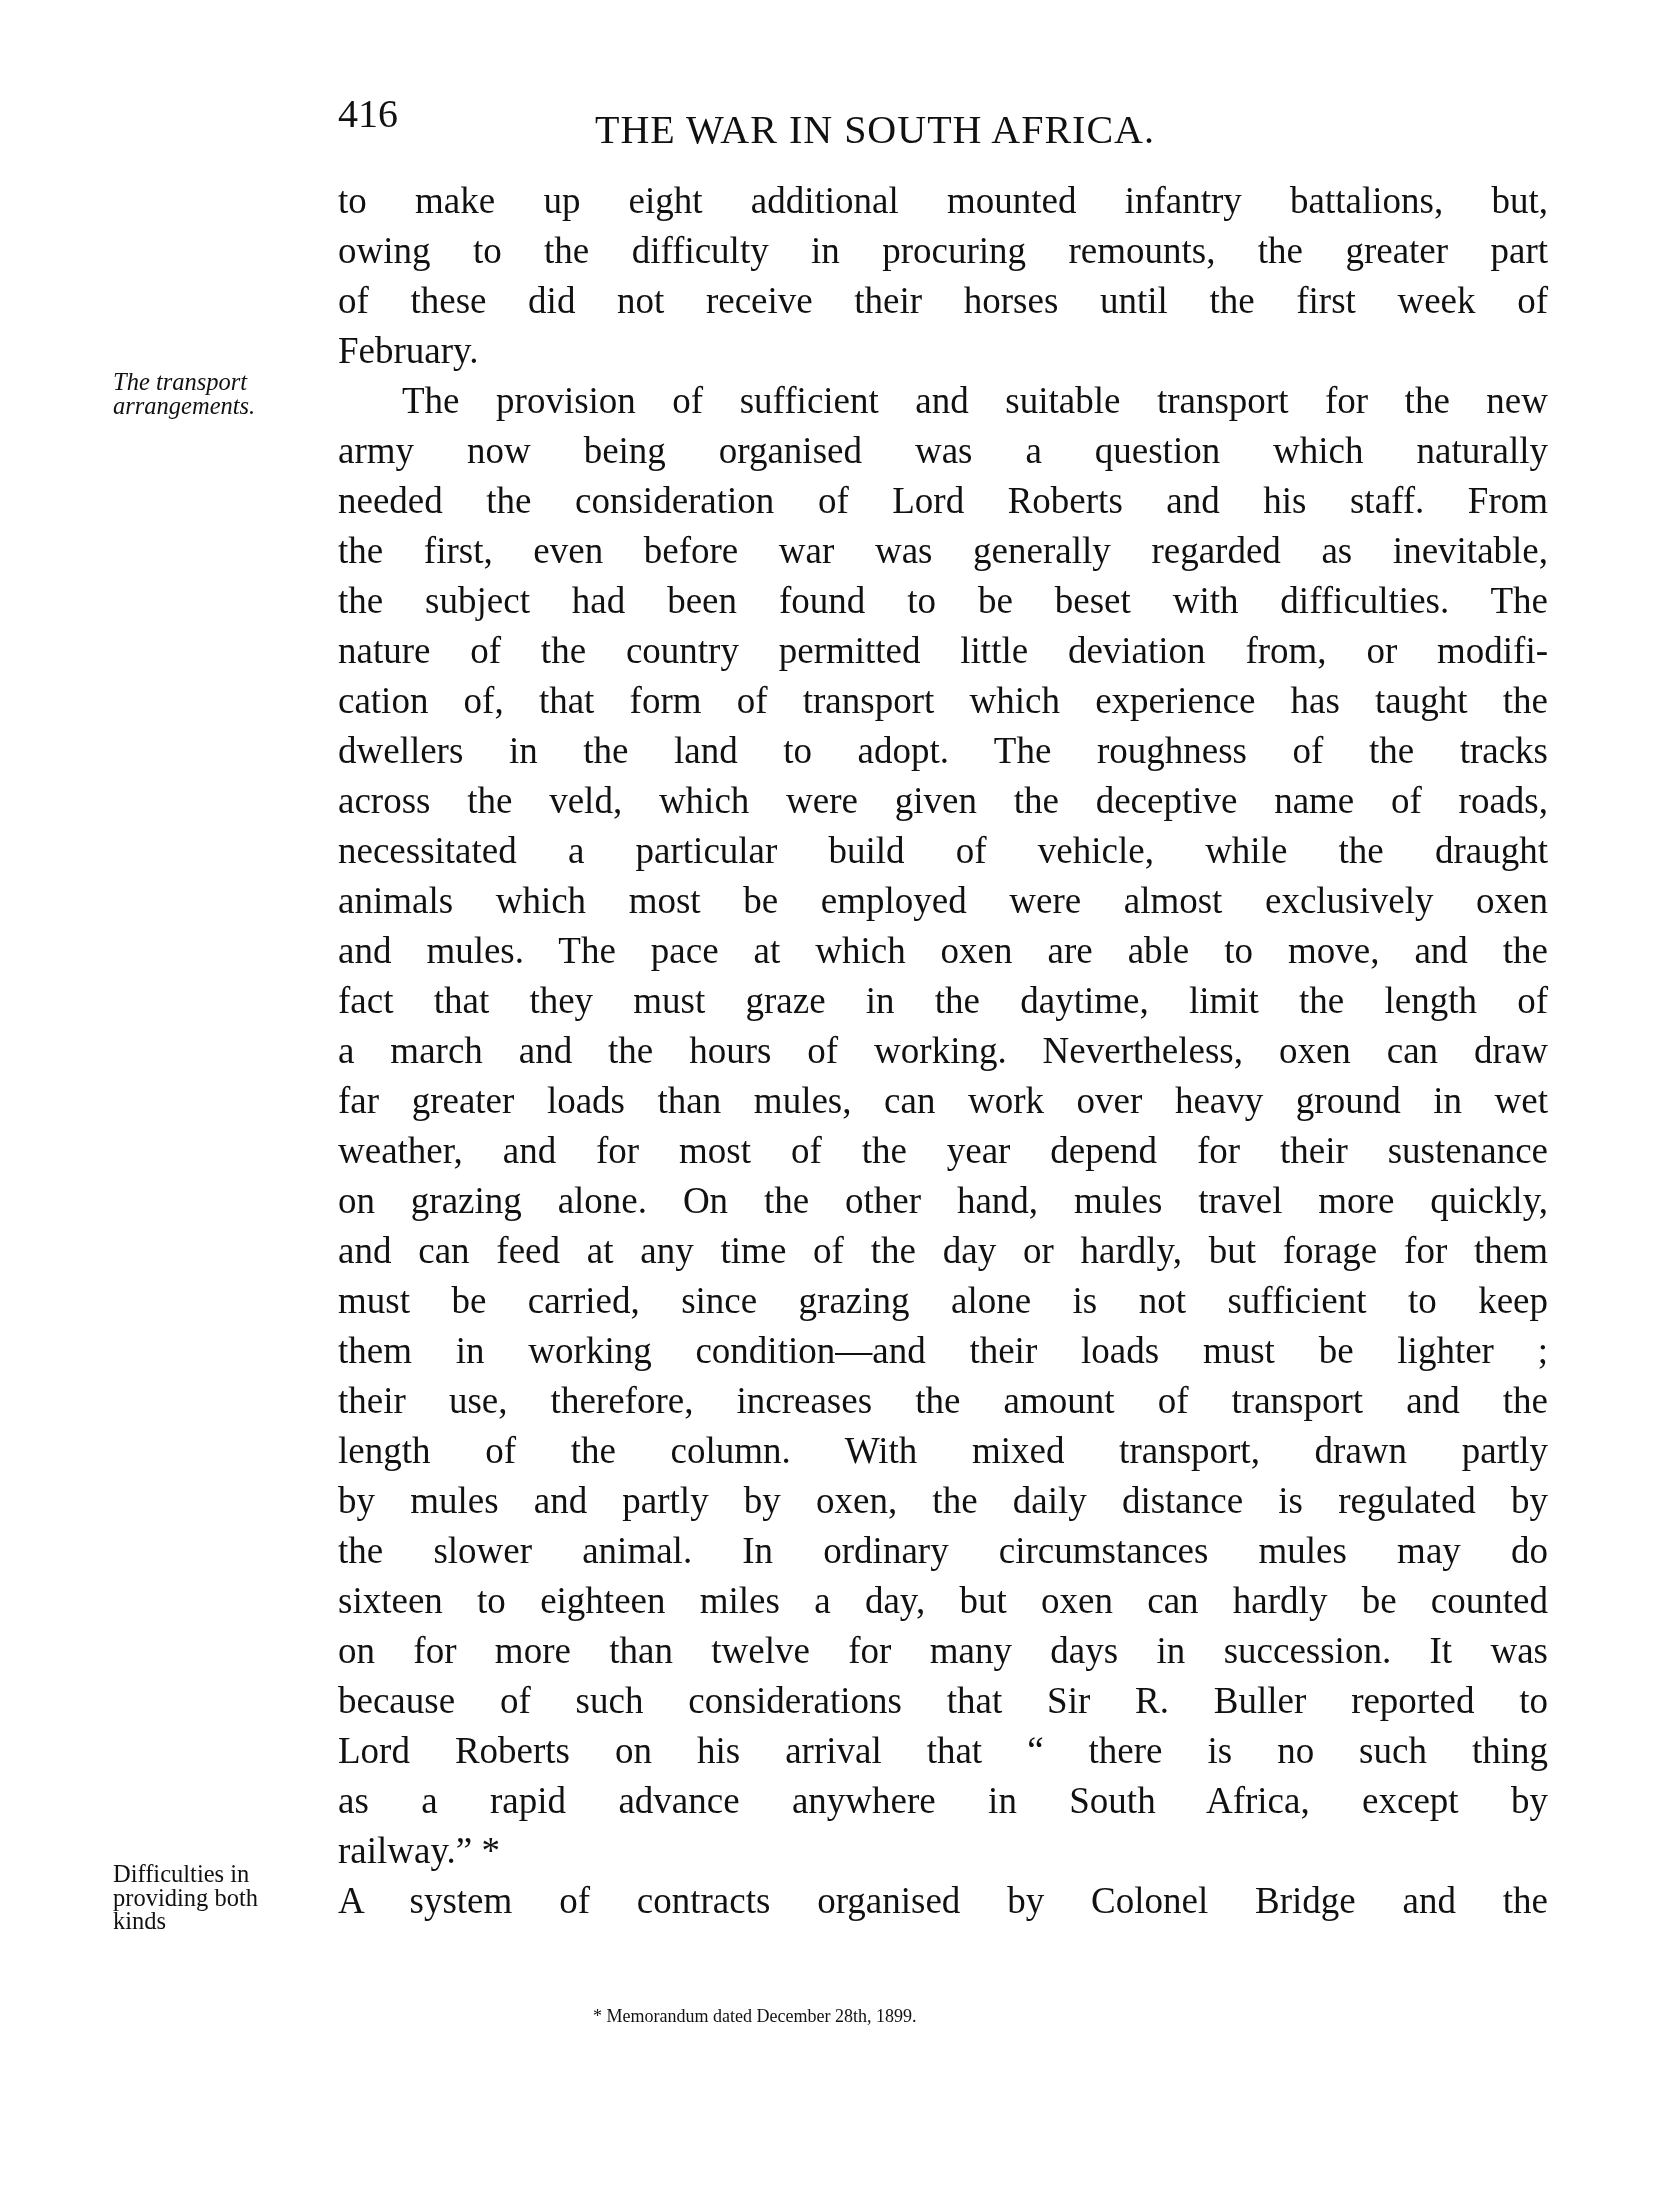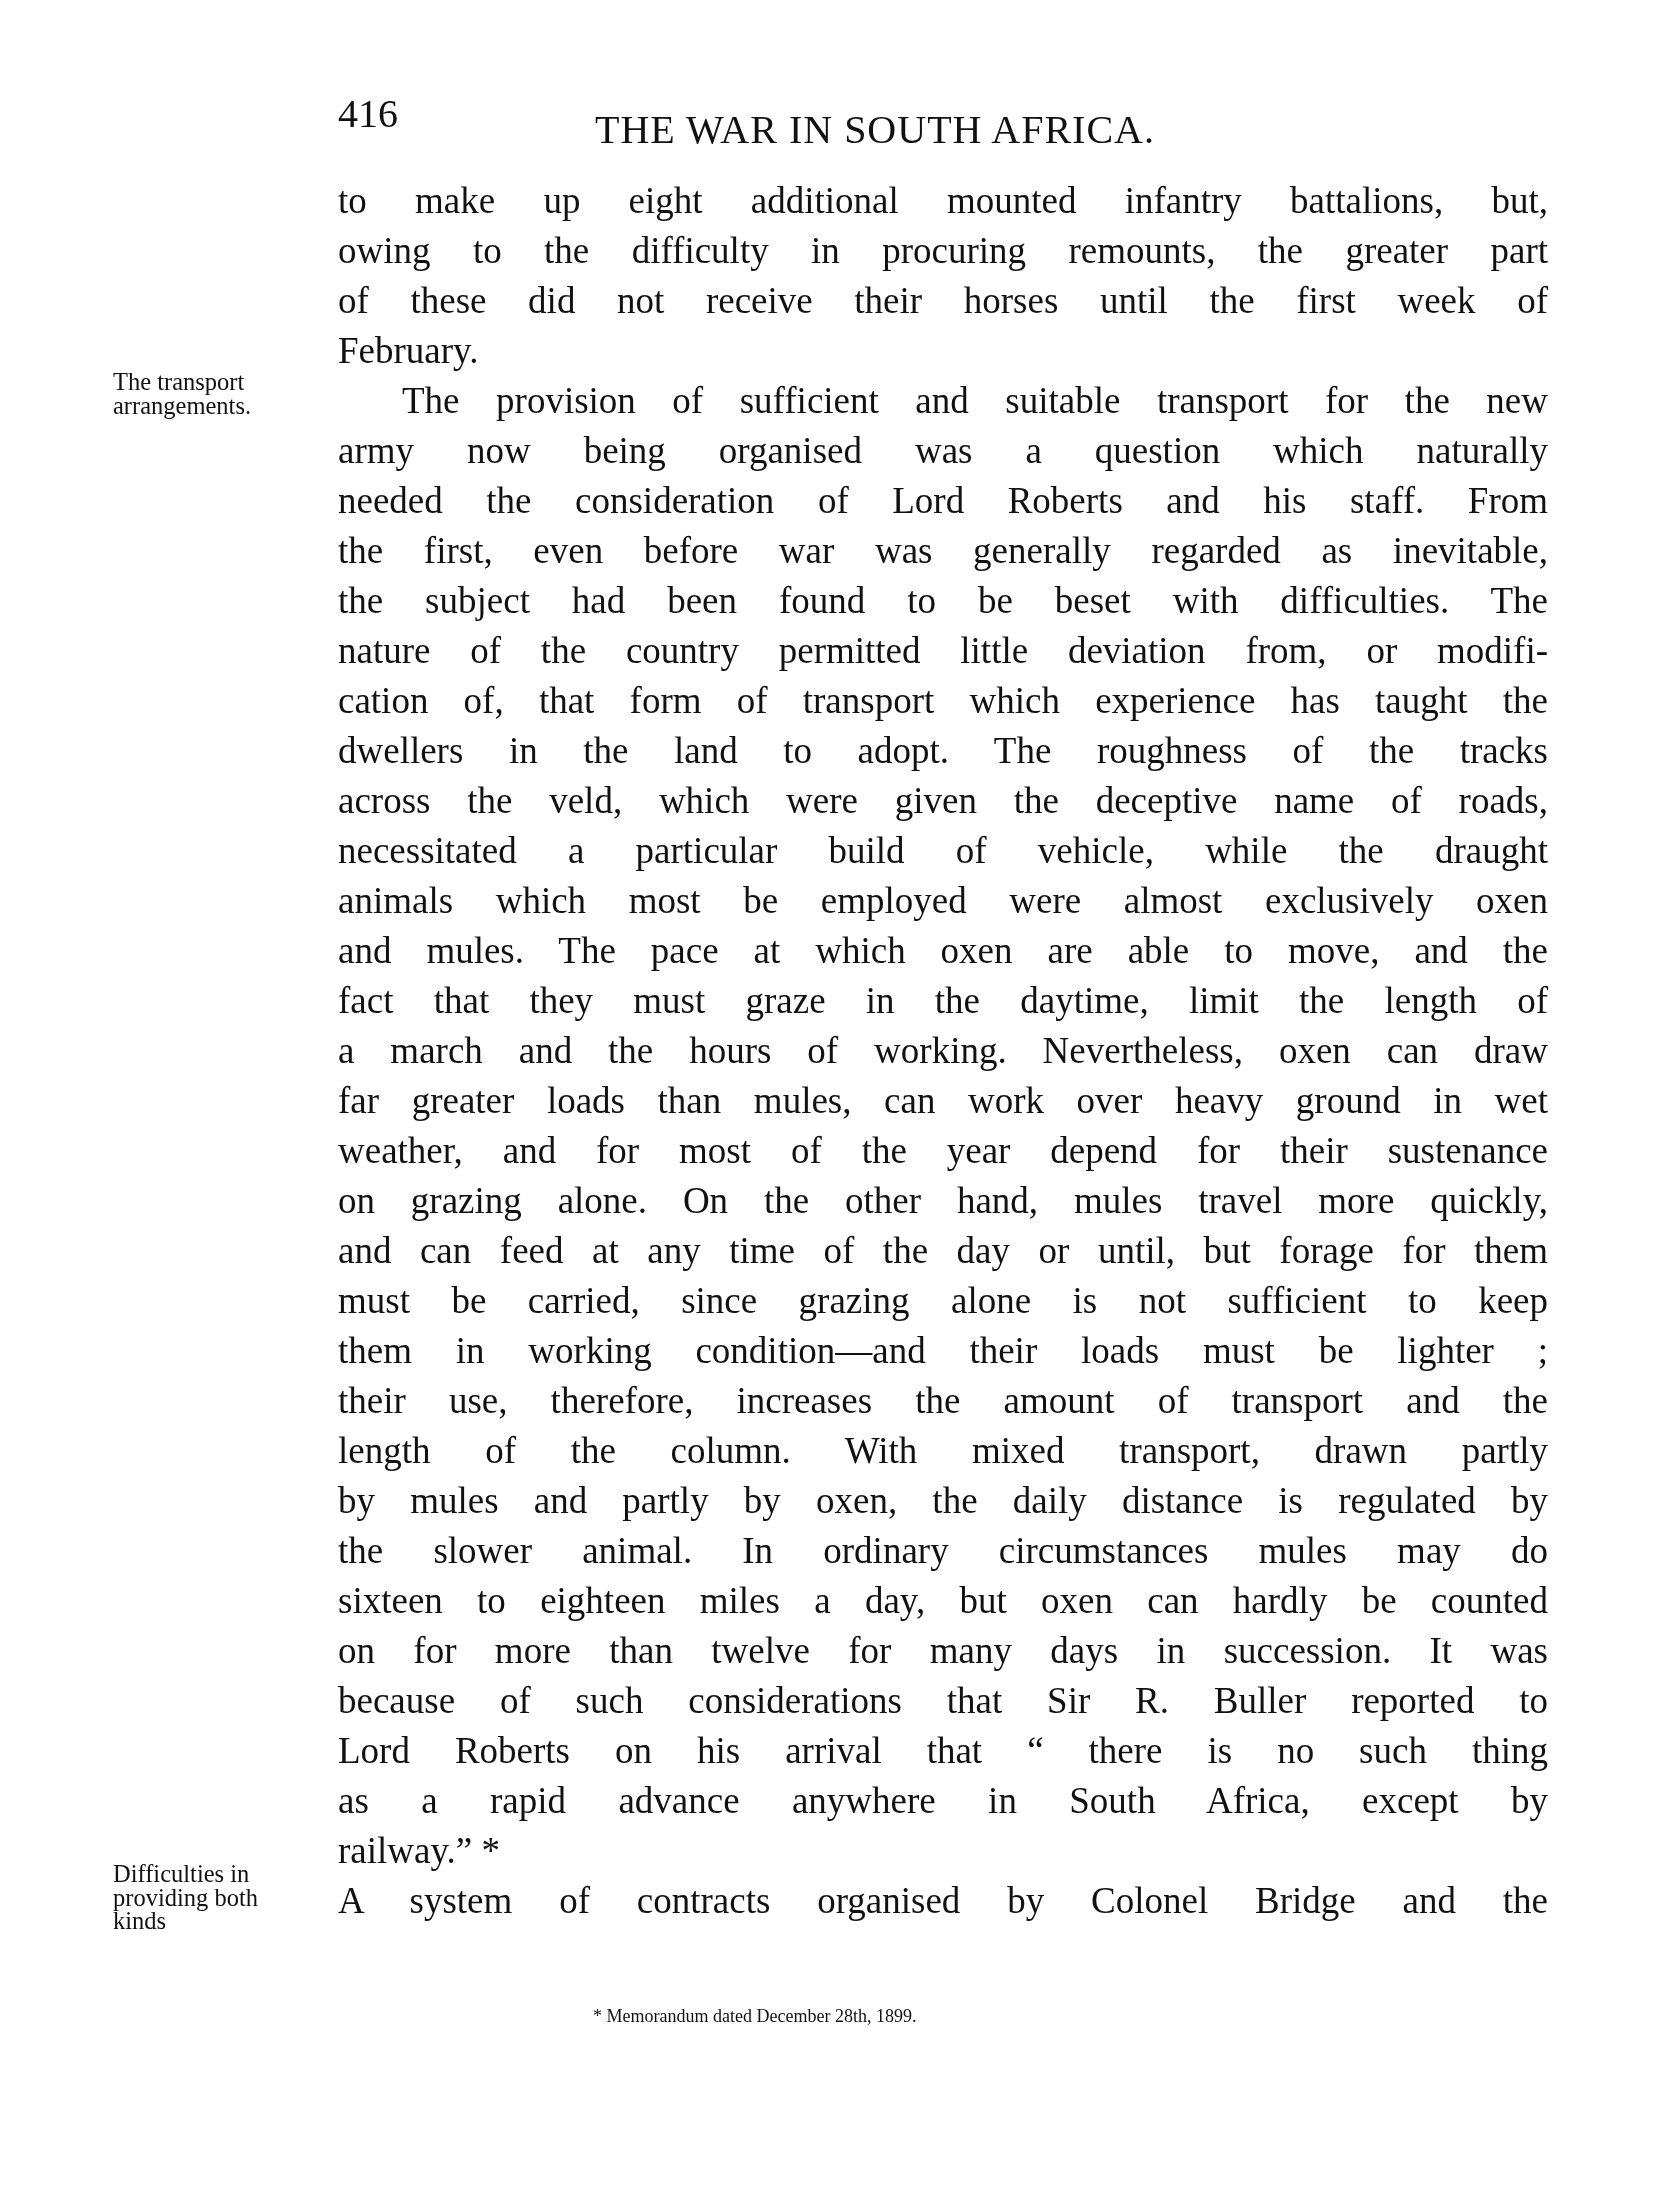--- a/index.html
+++ b/index.html
@@ -15,21 +15,21 @@
   .footnote { position: absolute; top: 2006px; left: 593px; font-size: 18px; }
 </style>
 </head>
 <body>
 
 <div class="header">
   <span class="page-num">416</span>
   <span class="running-title">THE WAR IN SOUTH AFRICA.</span>
 </div>
 
-<div class="sidenote" style="top:370px;">
+<div class="sidenote" style="top:370px;font-style:italic;">
   <div>The transport</div>
   <div>arrangements.</div>
 </div>
 
 <div class="sidenote" style="top:1862px;">
   <div>Difficulties in</div>
   <div>providing both</div>
   <div>kinds</div>
 </div>
 
@@ -48,21 +48,21 @@
   <span class="line">dwellers in the land to adopt. The roughness of the tracks</span>
   <span class="line">across the veld, which were given the deceptive name of roads,</span>
   <span class="line">necessitated a particular build of vehicle, while the draught</span>
   <span class="line">animals which most be employed were almost exclusively oxen</span>
   <span class="line">and mules. The pace at which oxen are able to move, and the</span>
   <span class="line">fact that they must graze in the daytime, limit the length of</span>
   <span class="line">a march and the hours of working. Nevertheless, oxen can draw</span>
   <span class="line">far greater loads than mules, can work over heavy ground in wet</span>
   <span class="line">weather, and for most of the year depend for their sustenance</span>
   <span class="line">on grazing alone. On the other hand, mules travel more quickly,</span>
-  <span class="line">and can feed at any time of the day or until, but forage for them</span>
+  <span class="line">and can feed at any time of the day or hardly, but forage for them</span>
   <span class="line">must be carried, since grazing alone is not sufficient to keep</span>
   <span class="line">them in working condition—and their loads must be lighter ;</span>
   <span class="line">their use, therefore, increases the amount of transport and the</span>
   <span class="line">length of the column. With mixed transport, drawn partly</span>
   <span class="line">by mules and partly by oxen, the daily distance is regulated by</span>
   <span class="line">the slower animal. In ordinary circumstances mules may do</span>
   <span class="line">sixteen to eighteen miles a day, but oxen can hardly be counted</span>
   <span class="line">on for more than twelve for many days in succession. It was</span>
   <span class="line">because of such considerations that Sir R. Buller reported to</span>
   <span class="line">Lord Roberts on his arrival that “ there is no such thing</span>

